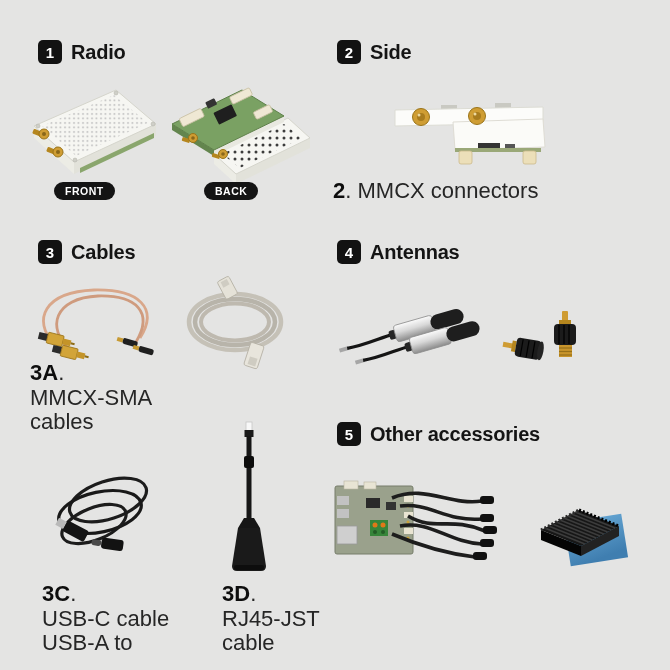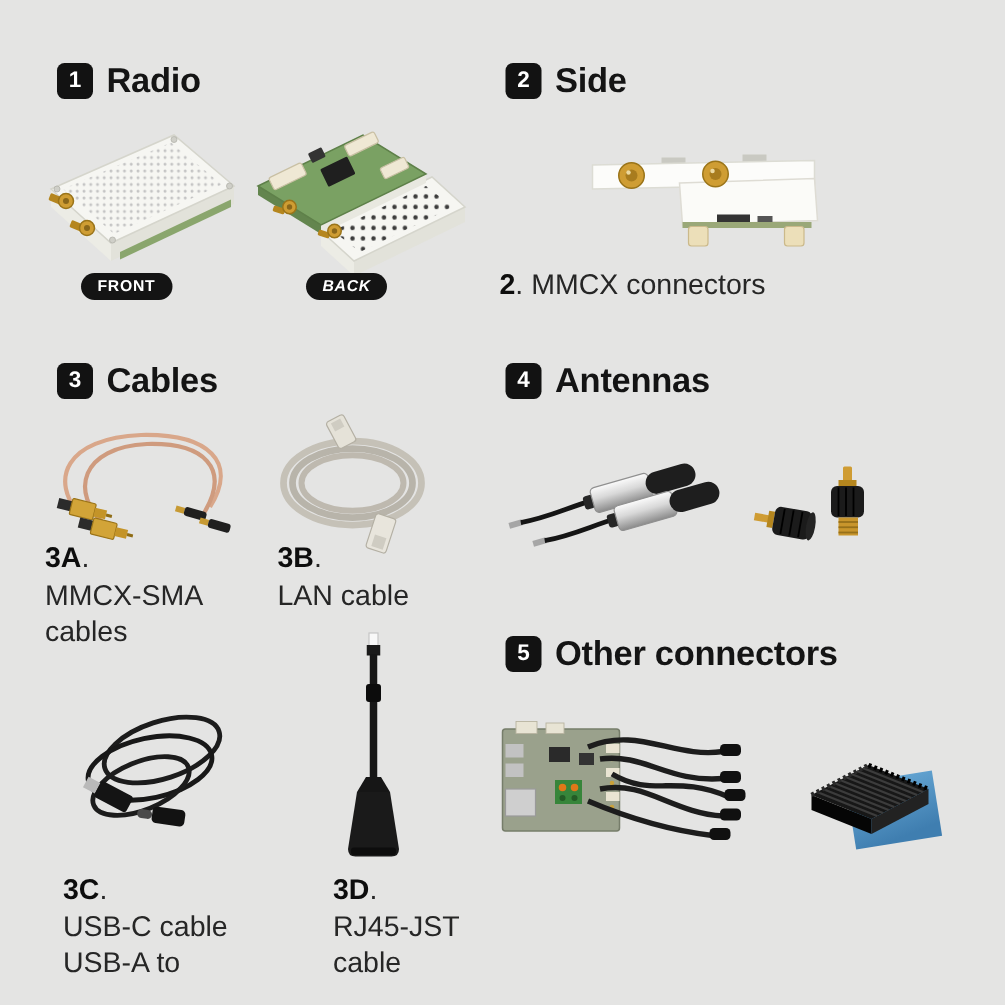--- a/index.html
+++ b/index.html
@@ -7,27 +7,27 @@
     position:relative;width:670px;height:670px;
     background:#e4e4e3;overflow:hidden;
     font-family:"Liberation Sans",sans-serif;color:#1c1c1c;
   }
   .sec-head{position:absolute;display:flex;align-items:center;gap:9px;}
   .badge{
     width:24px;height:24px;background:#121212;border-radius:5px;
     color:#fff;font-size:15px;font-weight:700;
     display:flex;align-items:center;justify-content:center;flex:0 0 auto;
   }
-  .sec-title{font-size:23px;font-weight:700;color:#141414;letter-spacing:-0.2px;white-space:nowrap;}
+  .sec-title{font-size:20px;font-weight:700;color:#141414;letter-spacing:-0.2px;white-space:nowrap;}
   .pill{
     position:absolute;background:#141414;color:#fff;
     font-size:10.5px;line-height:12px;font-weight:700;letter-spacing:0.5px;
     border-radius:10px;padding:3px 11px;white-space:nowrap;
   }
-  .lbl{position:absolute;font-size:19px;line-height:24.5px;color:#262626;white-space:nowrap;}
+  .lbl{position:absolute;font-size:22px;line-height:24.5px;color:#262626;white-space:nowrap;}
   .lbl b{font-weight:700;color:#0d0d0d;}
   .img{position:absolute;}
   .img svg{display:block;overflow:visible;}
 </style>
 </head>
 <body>
 
 <div class="canvas">
 
   <div class="sec-head" style="left:38px;top:40px;">
@@ -82,21 +82,21 @@
       <rect x="20" y="66" width="8" height="4" rx="1" fill="#b5861e" transform="rotate(18 24 68)"></rect>
       <circle cx="31" cy="66" r="4.5" fill="#cf9d33" stroke="#9a7419" stroke-width="1"></circle>
       <circle cx="31" cy="66" r="1.8" fill="#8a671a"></circle>
       <rect x="50" y="82" width="8" height="4" rx="1" fill="#b5861e" transform="rotate(18 54 84)"></rect>
       <circle cx="61" cy="82" r="4.5" fill="#cf9d33" stroke="#9a7419" stroke-width="1"></circle>
       <circle cx="61" cy="82" r="1.8" fill="#8a671a"></circle>
     </svg>
   </div>
 
   <span class="pill" style="left:54px;top:182px;">FRONT</span>
-  <span class="pill" style="left:204px;top:182px;font-style:italic;">BACK</span>
+  <span class="pill" style="left:204px;top:182px;">BACK</span>
 
   <div class="sec-head" style="left:337px;top:40px;">
     <span class="badge">2</span>
     <span class="sec-title">Side</span>
   </div>
 
   <div class="img" style="left:383px;top:92px;">
     <svg width="178" height="72" viewBox="0 0 178 72">
       <rect x="58" y="13" width="16" height="5" fill="#c9c9c2"></rect>
       <rect x="112" y="11" width="16" height="5" fill="#c9c9c2"></rect>
@@ -167,24 +167,20 @@
       </g>
     </svg>
   </div>
 
   <div class="lbl" style="left:30px;top:361px;">
     <div><b>3A</b><span>.</span></div>
     <div>MMCX-SMA</div>
     <div>cables</div>
   </div>
 
-  <div class="lbl" style="left:185px;top:361px;">
-    <div><b>3B</b><span>.</span></div>
-    <div>LAN cable</div>
-  </div>
 
   <div class="sec-head" style="left:337px;top:240px;">
     <span class="badge">4</span>
     <span class="sec-title">Antennas</span>
   </div>
 
   <div class="img" style="left:336px;top:296px;">
     <svg width="168" height="90" viewBox="0 0 168 90">
       <defs>
         <linearGradient id="silverGrad" x1="0" y1="0" x2="0" y2="1">
@@ -269,21 +265,21 @@
   </div>
 
   <div class="lbl" style="left:222px;top:582px;">
     <div><b>3D</b><span>.</span></div>
     <div>RJ45-JST</div>
     <div>cable</div>
   </div>
 
   <div class="sec-head" style="left:337px;top:422px;">
     <span class="badge">5</span>
-    <span class="sec-title">Other connectors</span>
+    <span class="sec-title">Other accessories</span>
   </div>
 
   <div class="img" style="left:330px;top:476px;">
     <svg width="180" height="94" viewBox="0 0 180 94">
       <rect x="5" y="10" width="78" height="68" rx="2" fill="#9aa18c" stroke="#767d6a" stroke-width="1"></rect>
       <rect x="14" y="5" width="14" height="8" fill="#e8e4d4" stroke="#b9b4a0" stroke-width="0.6"></rect>
       <rect x="34" y="6" width="12" height="7" fill="#e8e4d4" stroke="#b9b4a0" stroke-width="0.6"></rect>
       <rect x="7" y="20" width="12" height="9" fill="#c2c2c2"></rect>
       <rect x="7" y="33" width="12" height="9" fill="#c2c2c2"></rect>
       <rect x="7" y="50" width="20" height="18" fill="#cfcfcf" stroke="#9a9a9a" stroke-width="0.8"></rect>

